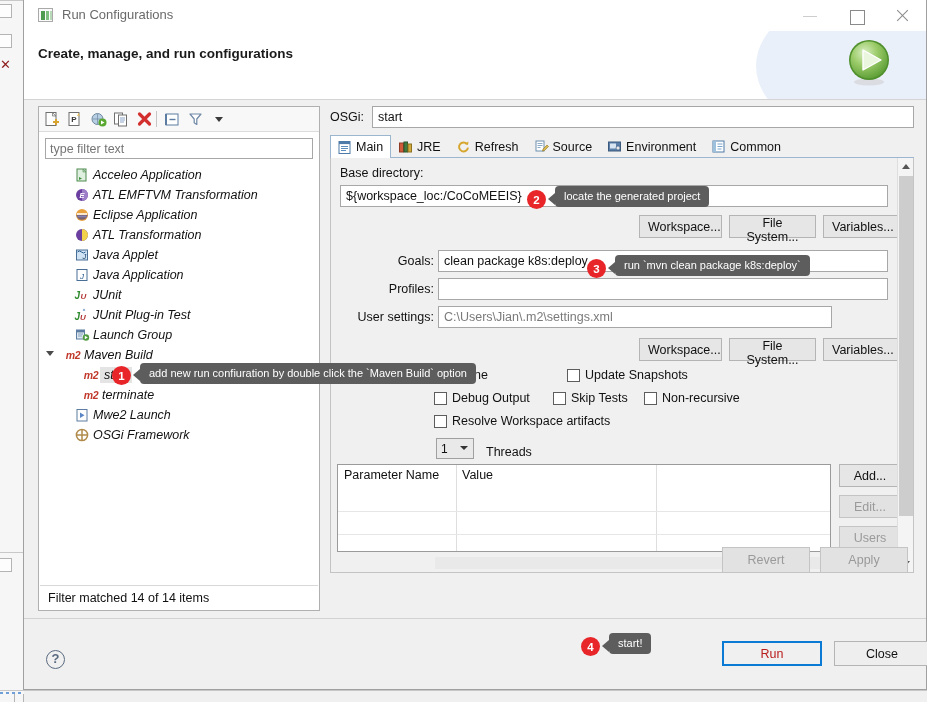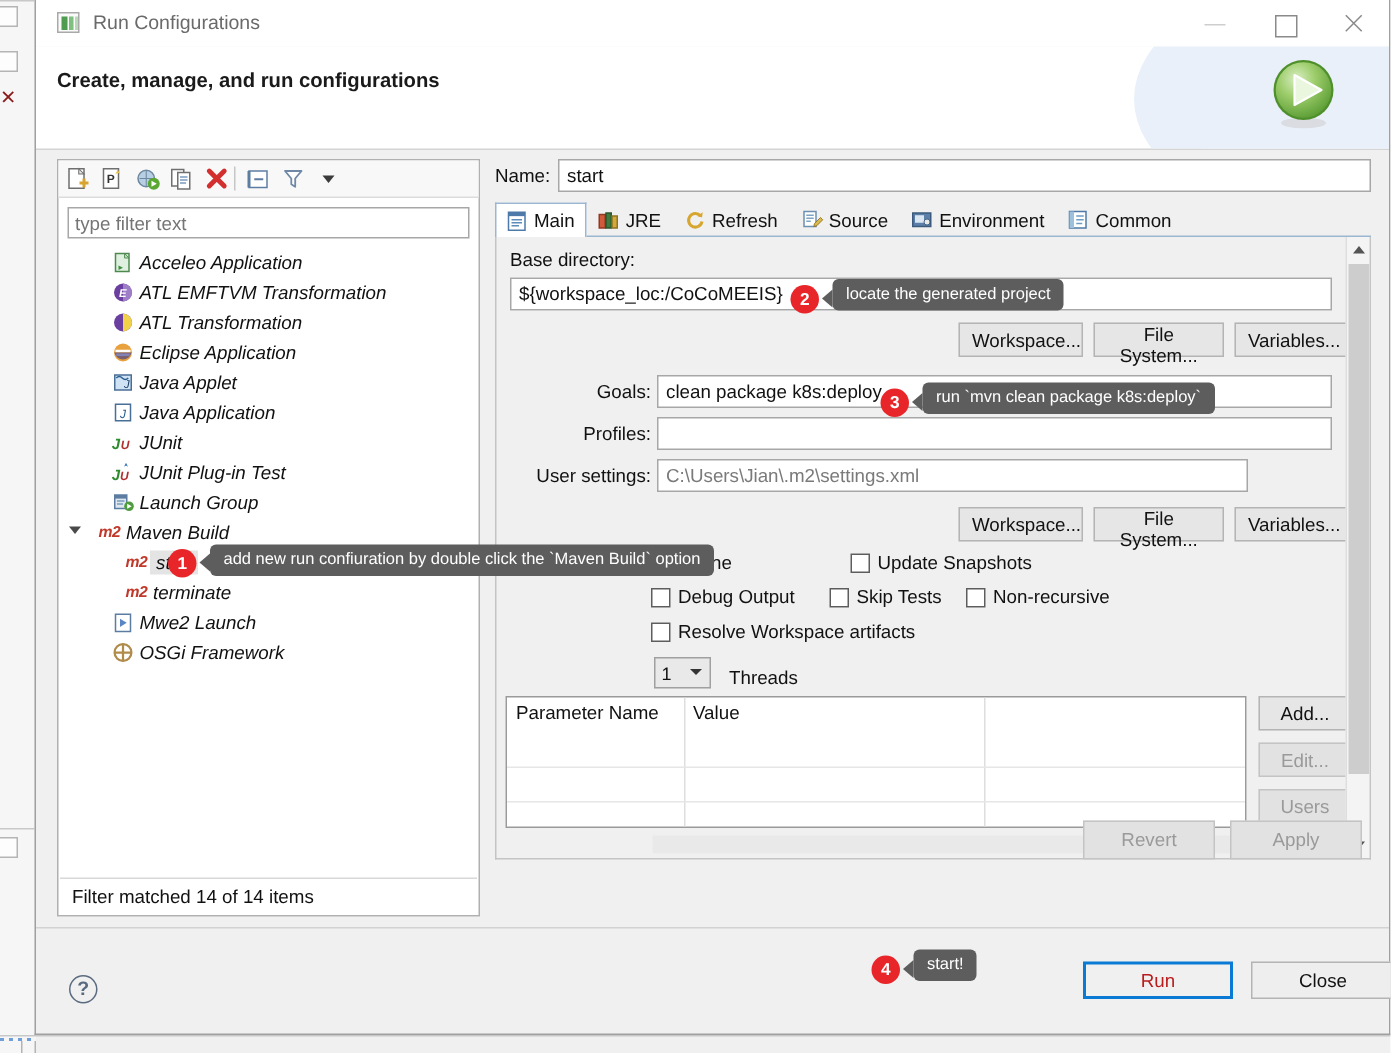--- a/index.html
+++ b/index.html
@@ -316,33 +316,33 @@
               <span class="tw"><svg viewBox="0 0 16 16">
                   <circle cx="8" cy="8" r="6" fill="#6b3fa0"></circle>
                   <path d="M8 2 a6 6 0 0 1 0 12 Z" fill="#9f7ec8"></path>
                   <text x="5.4" y="11" font-size="7.5" font-weight="bold" fill="#fff" font-family="Liberation Sans">E</text>
                 </svg></span>
               <span class="tlabel">ATL EMFTVM Transformation</span>
             </div>
             <div class="tnode" style="padding-left: 15px;">
               <span class="tw"></span>
               <span class="tw"><svg viewBox="0 0 16 16">
-                  <circle cx="8" cy="8" r="6" fill="#6b3fa0"></circle>
-                  <path d="M8 2 a6 6 0 0 1 0 12 Z" fill="#f2d24b"></path>
-                </svg></span>
-              <span class="tlabel">ATL Transformation</span>
-            </div>
-            <div class="tnode" style="padding-left: 15px;">
-              <span class="tw"></span>
-              <span class="tw"><svg viewBox="0 0 16 16">
                   <circle cx="8" cy="8" r="6" fill="#e8a13c"></circle>
                   <path d="M3 7 h10 M3.5 9.5 h9" stroke="#fff" stroke-width="1.6"></path>
                   <path d="M2.3 8 a5.8 5.8 0 0 0 11.4 0" fill="#3f3f8f" opacity="0.65"></path>
                 </svg></span>
               <span class="tlabel">Eclipse Application</span>
+            </div>
+            <div class="tnode" style="padding-left: 15px;">
+              <span class="tw"></span>
+              <span class="tw"><svg viewBox="0 0 16 16">
+                  <circle cx="8" cy="8" r="6" fill="#6b3fa0"></circle>
+                  <path d="M8 2 a6 6 0 0 1 0 12 Z" fill="#f2d24b"></path>
+                </svg></span>
+              <span class="tlabel">ATL Transformation</span>
             </div>
             <div class="tnode" style="padding-left: 15px;">
               <span class="tw"></span>
               <span class="tw"><svg viewBox="0 0 16 16">
                   <rect x="2.5" y="3" width="11" height="10" fill="#cfe3f5" stroke="#4a6f96"></rect>
                   <text x="8.6" y="11.5" font-size="7.5" fill="#1b3f66" font-family="Liberation Sans">J</text>
                   <path d="M3.5 5 q2 -2 4 0 q2 2 4 0" stroke="#2e5f91" fill="none" stroke-width="1"></path>
                 </svg></span>
               <span class="tlabel">Java Applet</span>
             </div>
@@ -416,21 +416,21 @@
               <span class="tlabel">OSGi Framework</span>
             </div>
           </div>
 
         <div class="filter-status">Filter matched 14 of 14 items</div>
       </div>
 
       <div class="right-pane">
 
         <div class="name-row">
-          <span class="name-label">Name:</span>
+          <span class="name-label">OSGi:</span>
           <input class="name-field" value="start" style="">
         </div>
 
         <div class="tabstrip">
           <div class="tab active">
             <span class="ticon">
               <svg viewBox="0 0 15 15">
                   <rect x="2" y="1.5" width="11" height="12" fill="#fff" stroke="#4d7aa8"></rect>
                   <rect x="2" y="1.5" width="11" height="2.6" fill="#4d7aa8"></rect>
                   <path d="M4 6.5h7M4 8.5h7M4 10.5h5" stroke="#5b8cbb" stroke-width="1"></path>

